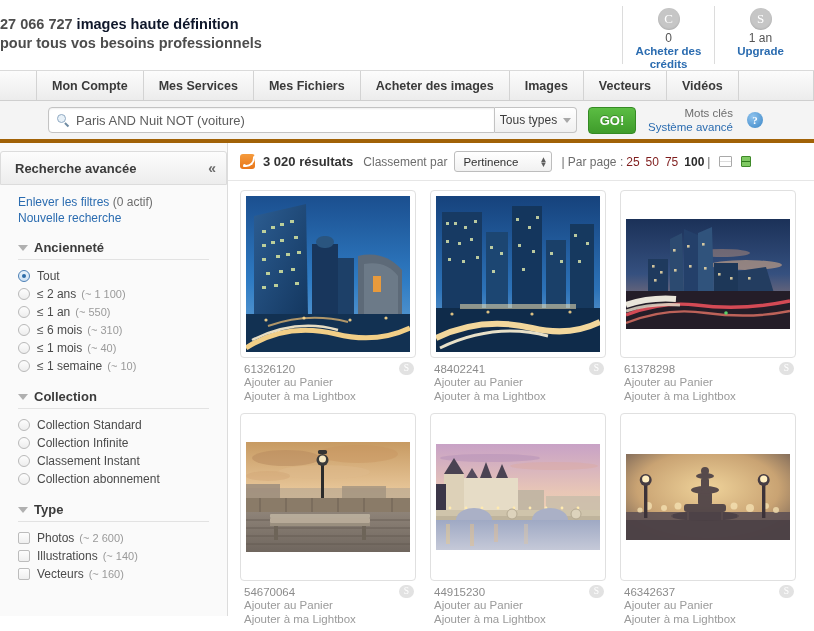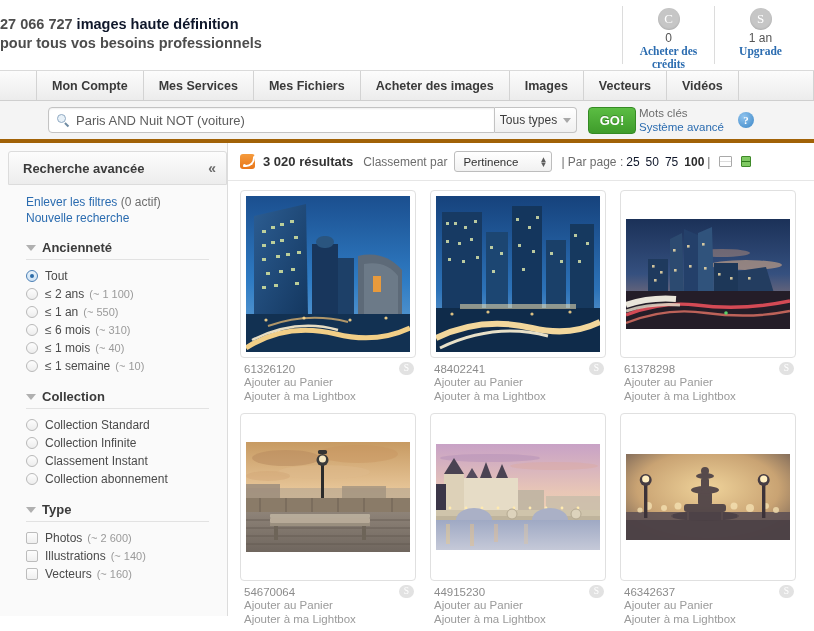--- a/index.html
+++ b/index.html
@@ -99,21 +99,21 @@
     font-size: 13px;
     line-height: 22px;
     margin: 0 auto 1px;
     text-align: center;
     font-family: "Liberation Serif", serif;
     box-shadow: inset 0 -1px 2px rgba(0,0,0,.12);
   }
   .acct-count { font-size: 12px; color: #555; line-height: 14px; }
   .acct-link {
     font-size: 11.5px; font-weight: bold; color: #2b6cb0;
-    line-height: 13px; display:block; text-decoration: none; font-family: Liberation Serif, serif;
+    line-height: 13px; display:block; text-decoration: none;
   }
 
   
   .navwrap {
     height: 31px;
     background: linear-gradient(#fcfcfc,#ececec);
     border-top: 1px solid #dadada;
     border-bottom: 1px solid #cfcfcf;
     padding-left: 36px;
     display: flex;
@@ -189,21 +189,21 @@
     margin-left: 11px;
     width: 48px; height: 27px;
     border-radius: 4px;
     background: linear-gradient(#5bbd43,#3f9c2b);
     border: 1px solid #358a24;
     color: #fff; font-weight: bold; font-size: 13px;
     display: flex; align-items: center; justify-content: center;
     cursor: pointer;
     text-shadow: 0 -1px 0 rgba(0,0,0,.25);
   }
-  .kw-links { margin-left: 3px; line-height: 14px; }
+  .kw-links { margin-left: 12px; line-height: 14px; text-align: right; }
   .kw-links a {
     display: block; font-size: 11.5px; color: #2b6cb0; text-decoration: none;
   }
   .kw-links a.plain { color: #6d6d6d; }
   .help-ico {
     margin-left: 14px;
     width: 16px; height: 16px; border-radius: 50%;
     background: radial-gradient(circle at 35% 30%, #8fc3ee, #3b86c6);
     color: #fff; font-size: 11px; font-weight: bold;
     text-align: center; line-height: 16px;
@@ -213,21 +213,20 @@
 
   
   .columns { display: flex; height: 473px; }
 
   
   .sidebar {
     width: 228px;
     background: #fafafa;
     border-right: 1px solid #dcdcdc;
     padding-top: 8px;
-    padding-left: 8px;
     padding-right: 0;
   }
   .adv-head {
     height: 34px;
     background: linear-gradient(#fdfdfd,#ededed);
     border: 1px solid #dcdcdc;
     border-radius: 3px 3px 0 0;
     display: flex; align-items: center; justify-content: space-between;
     padding: 0 10px 0 14px;
     font-size: 13px; font-weight: bold; color: #3b3b3b;
@@ -316,21 +315,21 @@
     background: linear-gradient(#fff,#f1f1f1);
     display: flex; align-items: center; justify-content: space-between;
     padding: 0 4px 0 8px;
     font-size: 11.5px; color: #303030; cursor: pointer;
   }
   .spin {
     display: flex; flex-direction: column; align-items: center;
     line-height: 5px; color: #5c5c5c; font-size: 8px;
   }
   .pager { display: flex; align-items: center; font-size: 12px; color: #6d6d6d; margin-left: 9px; justify-content: space-between; }
-  .pager .pp { margin: 0 3px; color: #0f172a; cursor: pointer; }
+  .pager .pp { margin: 0 3px; color: #7f1d1d; cursor: pointer; }
   .pager .pp.active { font-weight: bold; color: #2c2c2c; }
   .view-ico {
     width: 13px; height: 11px; margin-left: 9px;
     border: 1px solid #a9a9a9; border-radius: 1px;
     background: linear-gradient(#ffffff 0 45%, #dcdcdc 45% 55%, #ffffff 55% 100%);
     cursor: pointer;
   }
   .view-ico.green {
     width: 10px;
     border-color: #3f8a2a;

